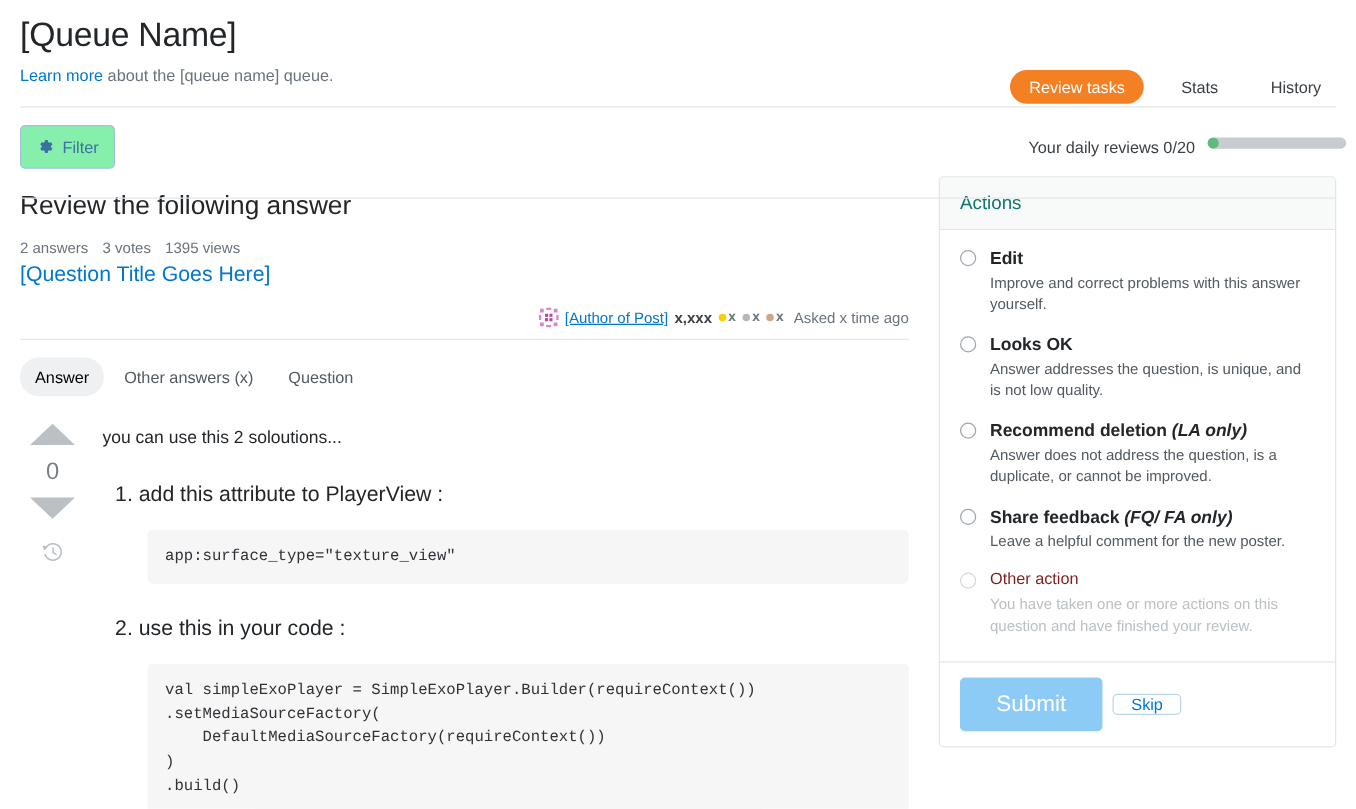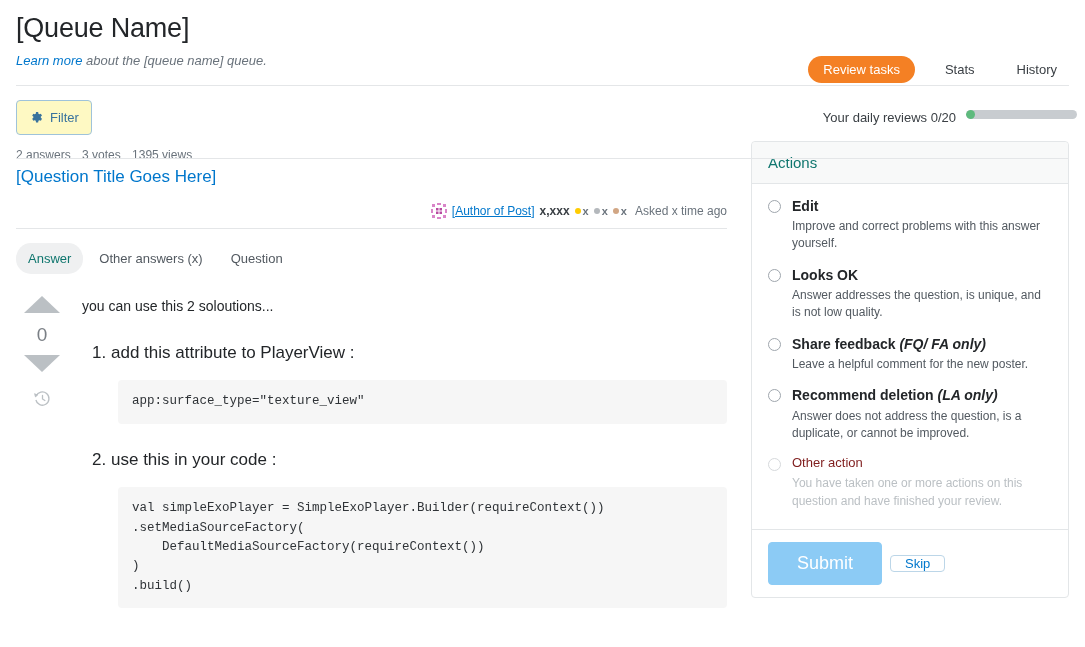--- a/index.html
+++ b/index.html
@@ -10,21 +10,21 @@
     color: #232629;
   }
   body { width: 1085px; height: 647px; overflow: hidden; position: relative; }
 
   
   .page-header { padding: 12px 16px 0 16px; position: relative; }
   .queue-title {
     font-size: 27px; font-weight: 400; color: #232629;
     margin: 0 0 4px 0; line-height: 1.25; letter-spacing: -0.2px;
   }
-  .queue-sub { font-size: 13px; color: #6a737c; line-height: 1.7; font-style: italic; }
+  .queue-sub { font-size: 13px; color: #6a737c; line-height: 1.7; }
   .queue-sub a { color: #0077cc; text-decoration: none; }
   .queue-desc { font-size: 13px; color: #6a737c; line-height: 1.7; }
 
   .header-nav {
     position: absolute; right: 16px; top: 55px;
     display: flex; align-items: center; gap: 18px;
   }
   .nav-pill {
     background: #f48024; color: #ffffff;
     border-radius: 14px; padding: 7px 15px;
@@ -38,21 +38,21 @@
 
   .hr-full { border: 0; border-top: 1px solid #e4e6e8; margin: 13px 0 0 0; }
 
   
   .filter-bar {
     padding: 14px 16px 0 16px; position: relative;
     display: flex; align-items: center;
   }
   .filter-btn {
     display: inline-flex; align-items: center; gap: 7px;
-    background: #fef9c3; border: 1px solid #9fc3da;
+    background: #86efac; border: 1px solid #9fc3da;
     color: #39739d; font-size: 13px;
     border-radius: 4px; padding: 9px 12px; cursor: pointer;
   }
   .gear { width: 14px; height: 14px; display: block; }
 
   .daily-reviews {
     position: absolute; right: 8px; top: 24px;
     display: flex; align-items: flex-start; gap: 10px;
   }
   .daily-label { font-size: 13px; color: #3b4045; white-space: nowrap; }
@@ -100,21 +100,21 @@
   .byline-time { color: #6a737c; margin-left: 3px; }
 
   .hr-byline { border: 0; border-top: 1px solid #e4e6e8; margin: 9px 0 0 0; }
 
   
   .tabs { display: flex; gap: 4px; margin-top: 14px; align-items: center; }
   .tab {
     font-size: 13px; color: #525960; padding: 8px 12px;
     border-radius: 15px; cursor: pointer; text-decoration: none;
   }
-  .tab.active { background: #eff0f1; color: #0f766e; }
+  .tab.active { background: #eff0f1; color: #000000; }
 
   
   .answer-wrap { display: flex; margin-top: 22px; }
   .votecell {
     width: 52px; flex: 0 0 52px;
     display: flex; flex-direction: column; align-items: center;
   }
   .arrow-up, .arrow-down {
     width: 0; height: 0; border-left: 18px solid transparent;
     border-right: 18px solid transparent; cursor: pointer;
@@ -214,20 +214,21 @@
       <div class="progress-fill"></div>
     </div>
   </div>
 
   <hr class="hr-filter" style="position:absolute;left:16px;right:16px;top:72px;margin:0;">
 </div>
 
 <div class="main">
 
   <div class="col-left">
+    <h2 class="review-heading">Review the following answer</h2>
 
     <div class="q-stats">
       <span>2 answers</span>
       <span>3 votes</span>
       <span>1395 views</span>
     </div>
 
     <a class="q-title" href="#">[Question Title Goes Here]</a>
 
     <div class="byline">
@@ -321,30 +322,30 @@
           <div class="radio"></div>
           <div class="action-text">
             <div class="action-label"><span>Looks OK</span></div>
             <div class="action-desc">Answer addresses the question, is unique, and is not low quality.</div>
           </div>
         </div>
 
         <div class="action-item">
           <div class="radio"></div>
           <div class="action-text">
+            <div class="action-label"><span>Recommend deletion </span><em>(LA only)</em></div>
+            <div class="action-desc">Answer does not address the question, is a duplicate, or cannot be improved.</div>
+          </div>
+        </div>
+
+        <div class="action-item">
+          <div class="radio"></div>
+          <div class="action-text">
             <div class="action-label"><span>Share feedback </span><em>(FQ/ FA only)</em></div>
             <div class="action-desc">Leave a helpful comment for the new poster.</div>
-          </div>
-        </div>
-
-        <div class="action-item">
-          <div class="radio"></div>
-          <div class="action-text">
-            <div class="action-label"><span>Recommend deletion </span><em>(LA only)</em></div>
-            <div class="action-desc">Answer does not address the question, is a duplicate, or cannot be improved.</div>
           </div>
         </div>
 
         <div class="action-item disabled">
           <div class="radio"></div>
           <div class="action-text">
             <div class="action-label"><span>Other action</span></div>
             <div class="action-desc">You have taken one or more actions on this question and have finished your review.</div>
           </div>
         </div>

